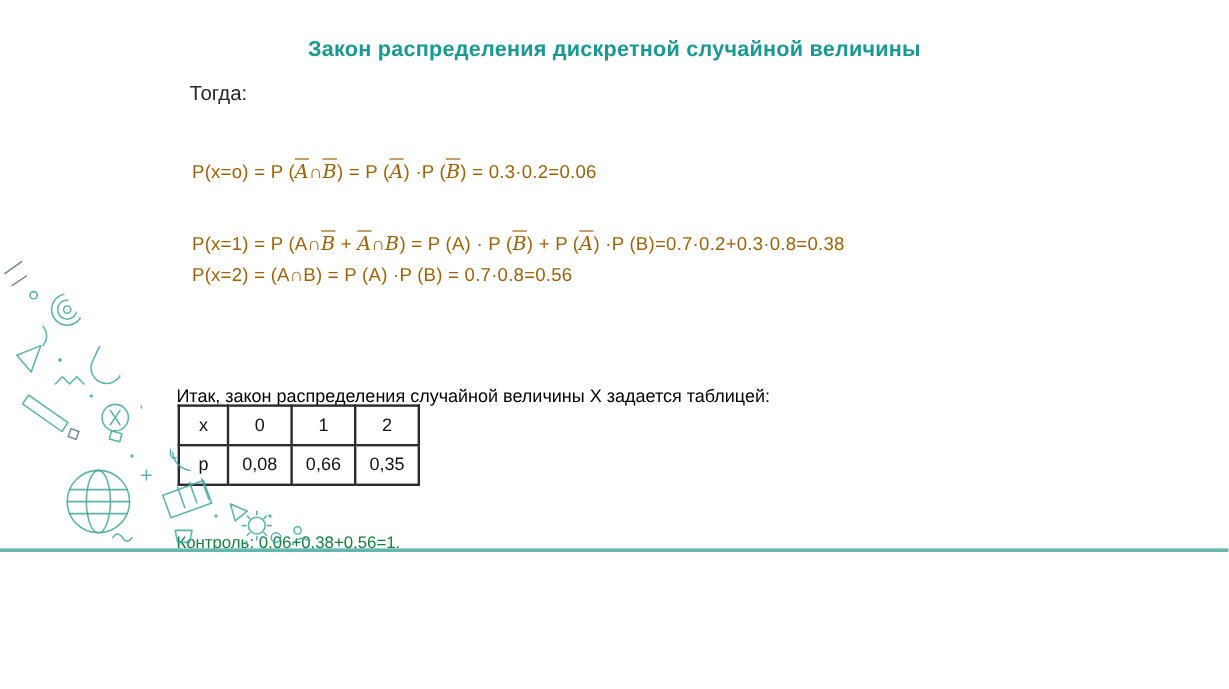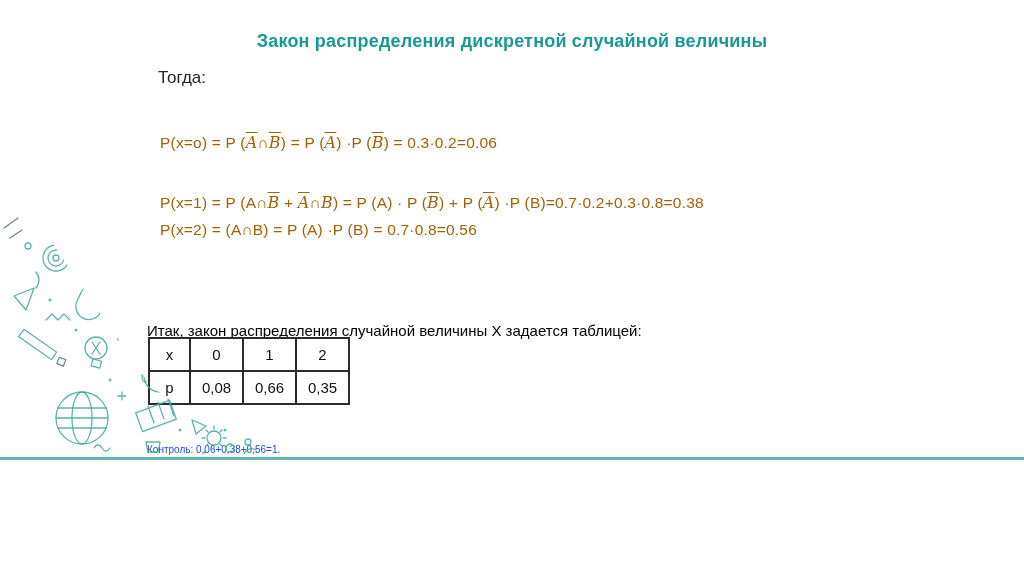--- a/index.html
+++ b/index.html
@@ -48,21 +48,21 @@
   .dist-table td{
     border:2px solid #2b2b2b;
     text-align:center;vertical-align:middle;
     height:31px;padding:0;
     background:#ffffff;
   }
   .dist-table td.c0{width:39px;}
   .dist-table td.c1,.dist-table td.c2,.dist-table td.c3{width:51px;}
   .control-text{
     position:absolute;left:147px;top:444px;
-    font-size:10px;color:#1d4ed8;
+    font-size:14px;color:#15803d;
   }
   .page-number{
     position:absolute;left:978px;top:527px;
     font-size:15px;color:var(--page-gray,#9d9da0);
   }
   .bottom-bar{
     position:absolute;left:0;bottom:0;width:100%;height:3px;
     background:var(--bar-teal,#63b7ae);
     z-index:4;
   }

